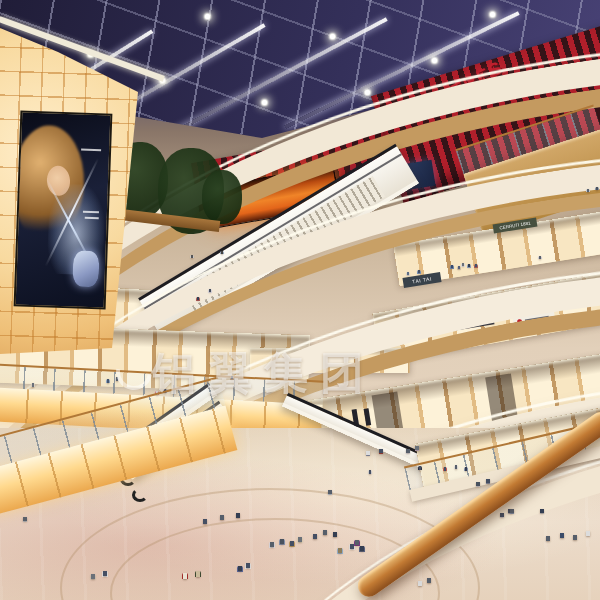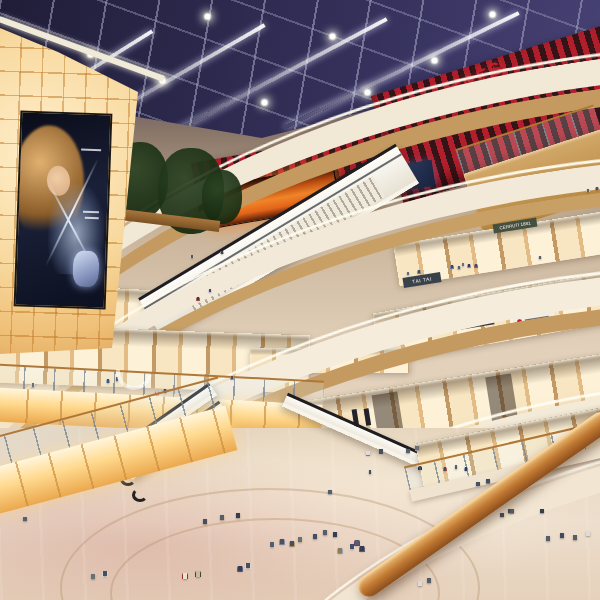--- a/index.html
+++ b/index.html
@@ -664,15 +664,16 @@
         <i class="pt" style="background:#7b3b8b"></i>
         <i class="pl" style="background:#565e6a"></i>
       </div>
     </div>
 
   <div class="bal1 amberband">
       <div class="glass"></div>
     </div>
 
   <div class="wm-swoosh"></div>
+  <div class="wm">铝翼集团</div>
 
   <div class="rail-fg"></div>
 </div>
 
 </body></html>

